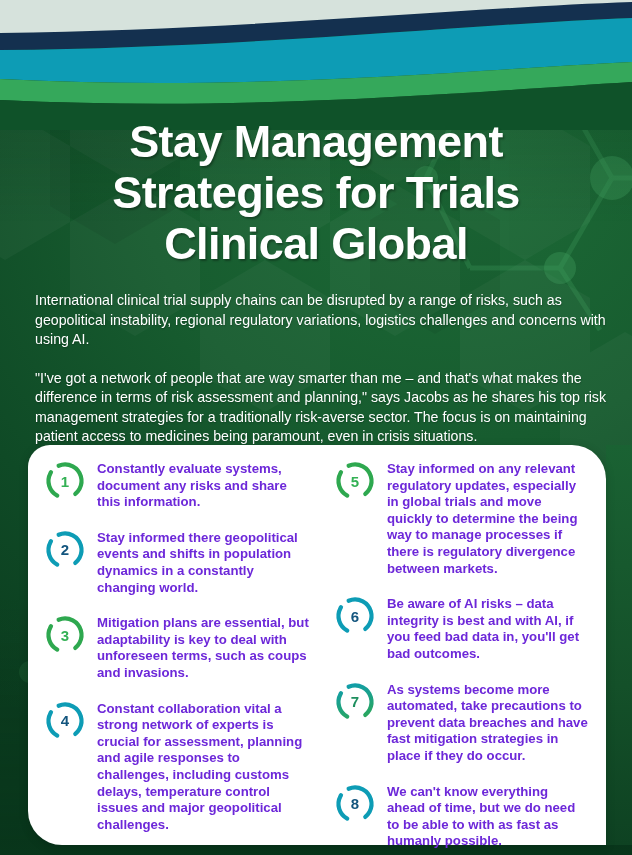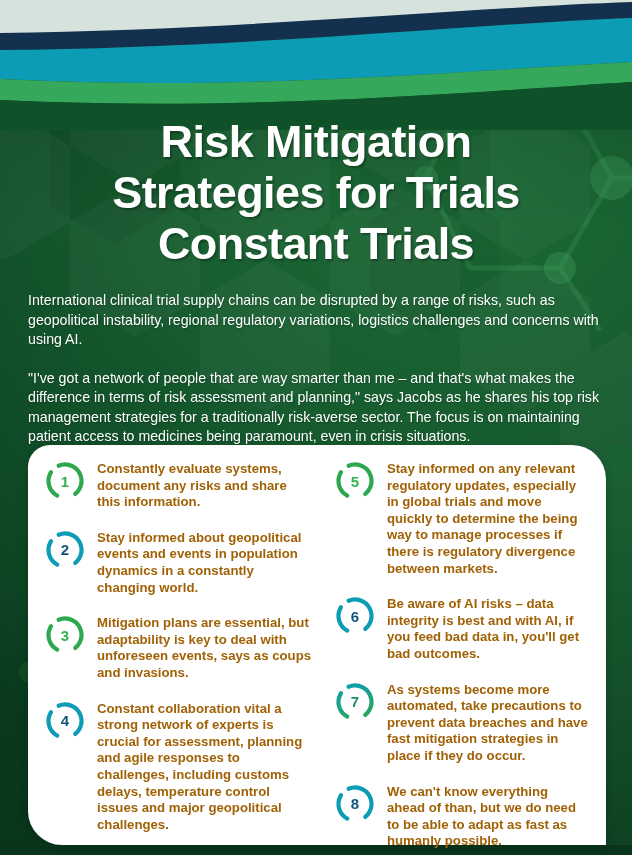--- a/index.html
+++ b/index.html
@@ -63,21 +63,21 @@
     font-size: 45px;
     line-height: 51px;
     font-weight: bold;
     letter-spacing: -0.6px;
     text-shadow: 1.5px 2px 2px rgba(0,0,0,0.30);
   }
 
   
   .intro {
     position: absolute;
-    left: 28px;
+    left: 35px;
     top: 291px;
     width: 576px;
   }
   .intro p {
     margin: 0 0 19px 0;
     color: #ffffff;
     font-size: 14.2px;
     line-height: 19.5px;
     font-weight: normal;
     text-shadow: 0.5px 0.5px 1.5px rgba(0,0,0,0.25);
@@ -131,21 +131,21 @@
     width: 42px; height: 42px;
     display: flex;
     align-items: center;
     justify-content: center;
     font-size: 15px;
     font-weight: bold;
     line-height: 1;
   }
 
   .tip-text {
-    color: #a16207;
+    color: #6d28d9;
     font-size: 13.2px;
     line-height: 16.6px;
     font-weight: bold;
     padding-top: 2px;
   }
 
   .card-edge {
     position: absolute;
     left: 606px;
     top: 445px;
@@ -230,23 +230,23 @@
 
     <path d="M0,50 C250,48 470,24 632,18 L632,62 C470,70 250,92 0,79 Z" fill="#0d9cb5"></path>
 
     <path d="M0,79 C250,92 470,70 632,62 L632,82 C470,92 250,112 0,100 Z" fill="#35a85b"></path>
 
     <path d="M0,100 C250,112 470,92 632,82 L632,130 L0,130 Z" fill="#0f5229"></path>
   </svg>
 
   <div class="title-wrap">
     <h1 class="title">
-      <span>Risk Mitigation</span><br>
+      <span>Stay Management</span><br>
       <span>Strategies for Trials</span><br>
-      <span>Constant Trials</span>
+      <span>Clinical Global</span>
     </h1>
   </div>
 
   <div class="intro">
     <p>International clinical trial supply chains can be disrupted by a range of risks, such as geopolitical instability, regional regulatory variations, logistics challenges and concerns with using AI.</p>
     <p>"I've got a network of people that are way smarter than me – and that's what makes the difference in terms of risk assessment and planning," says Jacobs as he shares his top risk management strategies for a traditionally risk-averse sector. The focus is on maintaining patient access to medicines being paramount, even in crisis situations.</p>
   </div>
 
   <div class="card-edge"></div>
 
@@ -264,31 +264,31 @@
         <div class="tip-text">Constantly evaluate systems, document any risks and share this information.</div>
       </div>
 
       <div class="tip">
         <div class="badge">
           <svg viewBox="0 0 42 42">
             <circle cx="21" cy="21" r="16.5" fill="none" stroke="#0d9cb5" stroke-width="4.2" stroke-linecap="round" stroke-dasharray="27 10 47 20" transform="rotate(118 21 21)"></circle>
           </svg>
           <span class="num" style="color:#13557e">2</span>
         </div>
-        <div class="tip-text">Stay informed about geopolitical events and events in population dynamics in a constantly changing world.</div>
+        <div class="tip-text">Stay informed there geopolitical events and shifts in population dynamics in a constantly changing world.</div>
       </div>
 
       <div class="tip">
         <div class="badge">
           <svg viewBox="0 0 42 42">
             <circle cx="21" cy="21" r="16.5" fill="none" stroke="#2ea84f" stroke-width="4.2" stroke-linecap="round" stroke-dasharray="27 10 47 20" transform="rotate(118 21 21)"></circle>
           </svg>
           <span class="num" style="color:#34b155">3</span>
         </div>
-        <div class="tip-text">Mitigation plans are essential, but adaptability is key to deal with unforeseen events, says as coups and invasions.</div>
+        <div class="tip-text">Mitigation plans are essential, but adaptability is key to deal with unforeseen terms, such as coups and invasions.</div>
       </div>
 
       <div class="tip">
         <div class="badge">
           <svg viewBox="0 0 42 42">
             <circle cx="21" cy="21" r="16.5" fill="none" stroke="#0d9cb5" stroke-width="4.2" stroke-linecap="round" stroke-dasharray="27 10 47 20" transform="rotate(118 21 21)"></circle>
           </svg>
           <span class="num" style="color:#13557e">4</span>
         </div>
         <div class="tip-text">Constant collaboration vital a strong network of experts is crucial for assessment, planning and agile responses to challenges, including customs delays, temperature control issues and major geopolitical challenges.</div>
@@ -334,19 +334,19 @@
         <div class="tip-text">As systems become more automated, take precautions to prevent data breaches and have fast mitigation strategies in place if they do occur.</div>
       </div>
 
       <div class="tip">
         <div class="badge">
           <svg viewBox="0 0 42 42">
             <circle cx="21" cy="21" r="16.5" fill="none" stroke="#0d9cb5" stroke-width="4.2" stroke-linecap="round" stroke-dasharray="27 10 47 20" transform="rotate(118 21 21)"></circle>
           </svg>
           <span class="num" style="color:#13557e">8</span>
         </div>
-        <div class="tip-text">We can't know everything ahead of than, but we do need to be able to adapt as fast as humanly possible.</div>
+        <div class="tip-text">We can't know everything ahead of time, but we do need to be able to with as fast as humanly possible.</div>
       </div>
 
     </div>
   </div>
 
 </div>
 
 </body></html>

